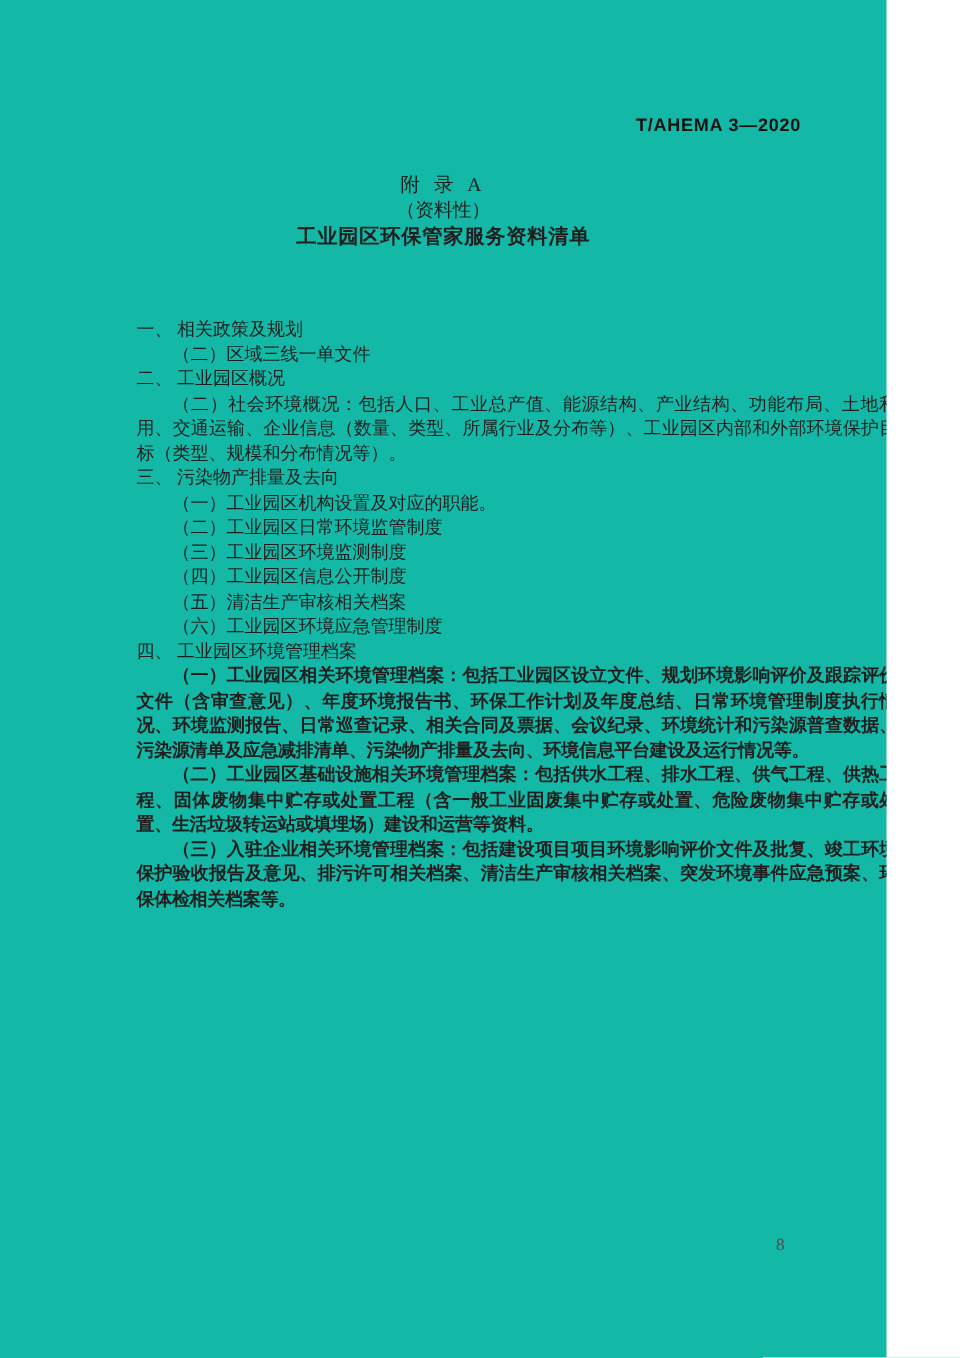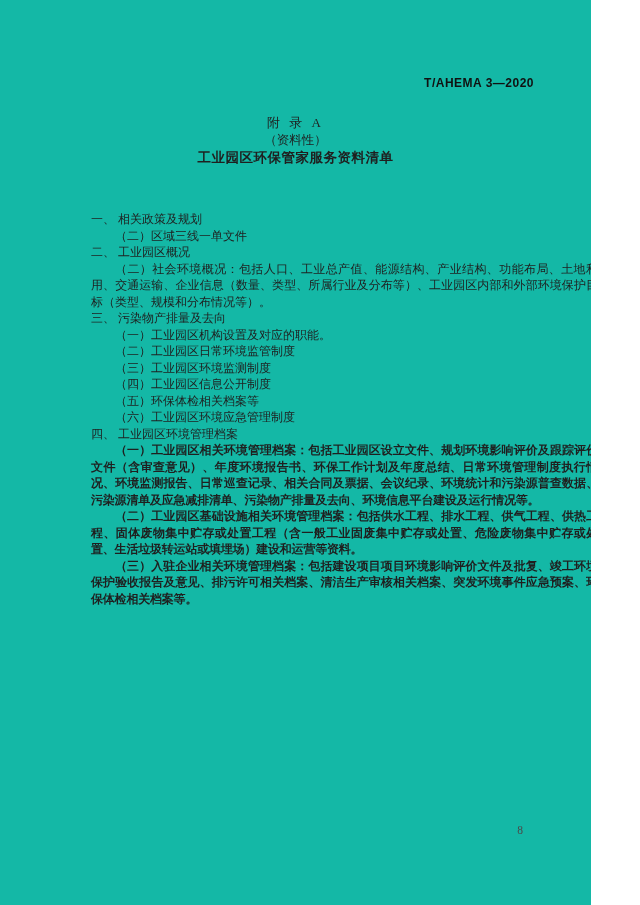--- a/index.html
+++ b/index.html
@@ -103,21 +103,21 @@
     <p class="sec-item">（二）区域三线一单文件</p>
 
     <p class="sec-heading">二、 工业园区概况</p>
     <p class="sec-item">（二）社会环境概况：包括人口、工业总产值、能源结构、产业结构、功能布局、土地利用、交通运输、企业信息（数量、类型、所属行业及分布等）、工业园区内部和外部环境保护目标（类型、规模和分布情况等）。</p>
 
     <p class="sec-heading">三、 污染物产排量及去向</p>
     <p class="sec-item">（一）工业园区机构设置及对应的职能。</p>
     <p class="sec-item">（二）工业园区日常环境监管制度</p>
     <p class="sec-item">（三）工业园区环境监测制度</p>
     <p class="sec-item">（四）工业园区信息公开制度</p>
-    <p class="sec-item">（五）环保体检相关档案等</p>
+    <p class="sec-item">（五）清洁生产审核相关档案</p>
     <p class="sec-item">（六）工业园区环境应急管理制度</p>
 
     <p class="sec-heading">四、 工业园区环境管理档案</p>
     <p class="sec-item bold-item">（一）工业园区相关环境管理档案：包括工业园区设立文件、规划环境影响评价及跟踪评价文件（含审查意见）、年度环境报告书、环保工作计划及年度总结、日常环境管理制度执行情况、环境监测报告、日常巡查记录、相关合同及票据、会议纪录、环境统计和污染源普查数据、污染源清单及应急减排清单、污染物产排量及去向、环境信息平台建设及运行情况等。</p>
     <p class="sec-item bold-item">（二）工业园区基础设施相关环境管理档案：包括供水工程、排水工程、供气工程、供热工程、固体废物集中贮存或处置工程（含一般工业固废集中贮存或处置、危险废物集中贮存或处置、生活垃圾转运站或填埋场）建设和运营等资料。</p>
     <p class="sec-item bold-item">（三）入驻企业相关环境管理档案：包括建设项目项目环境影响评价文件及批复、竣工环境保护验收报告及意见、排污许可相关档案、清洁生产审核相关档案、突发环境事件应急预案、环保体检相关档案等。</p>
 
   </div>
 
   <div class="page-number">8</div>

